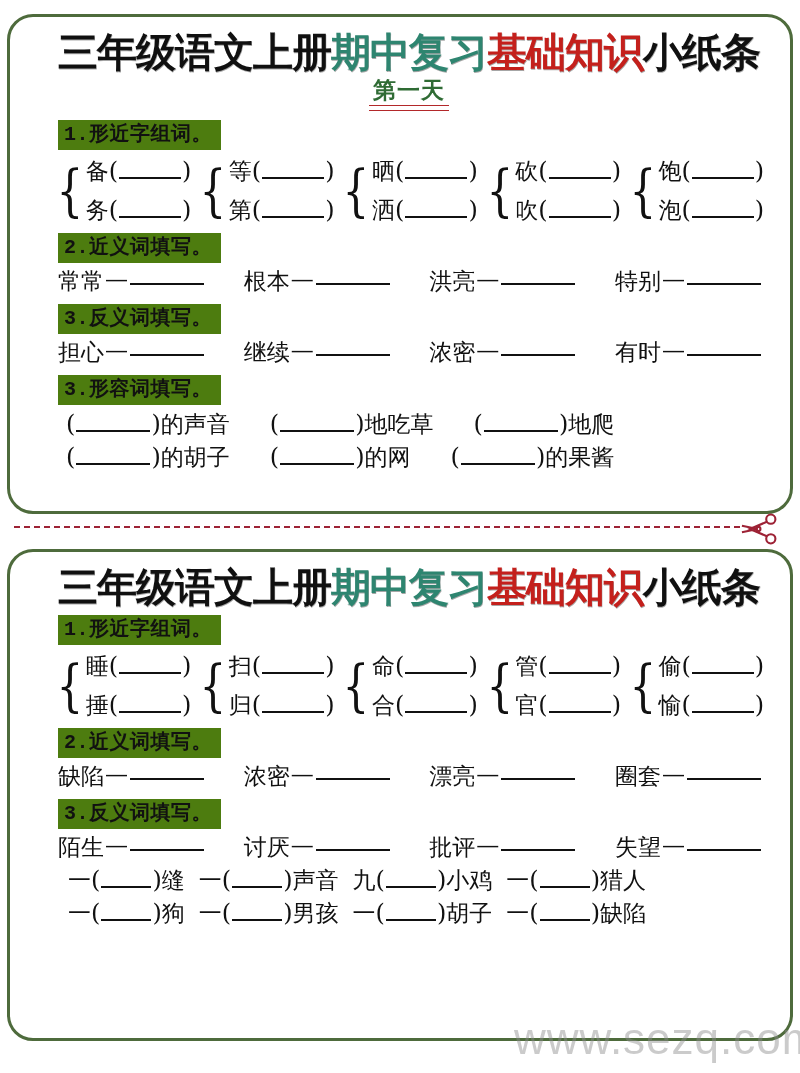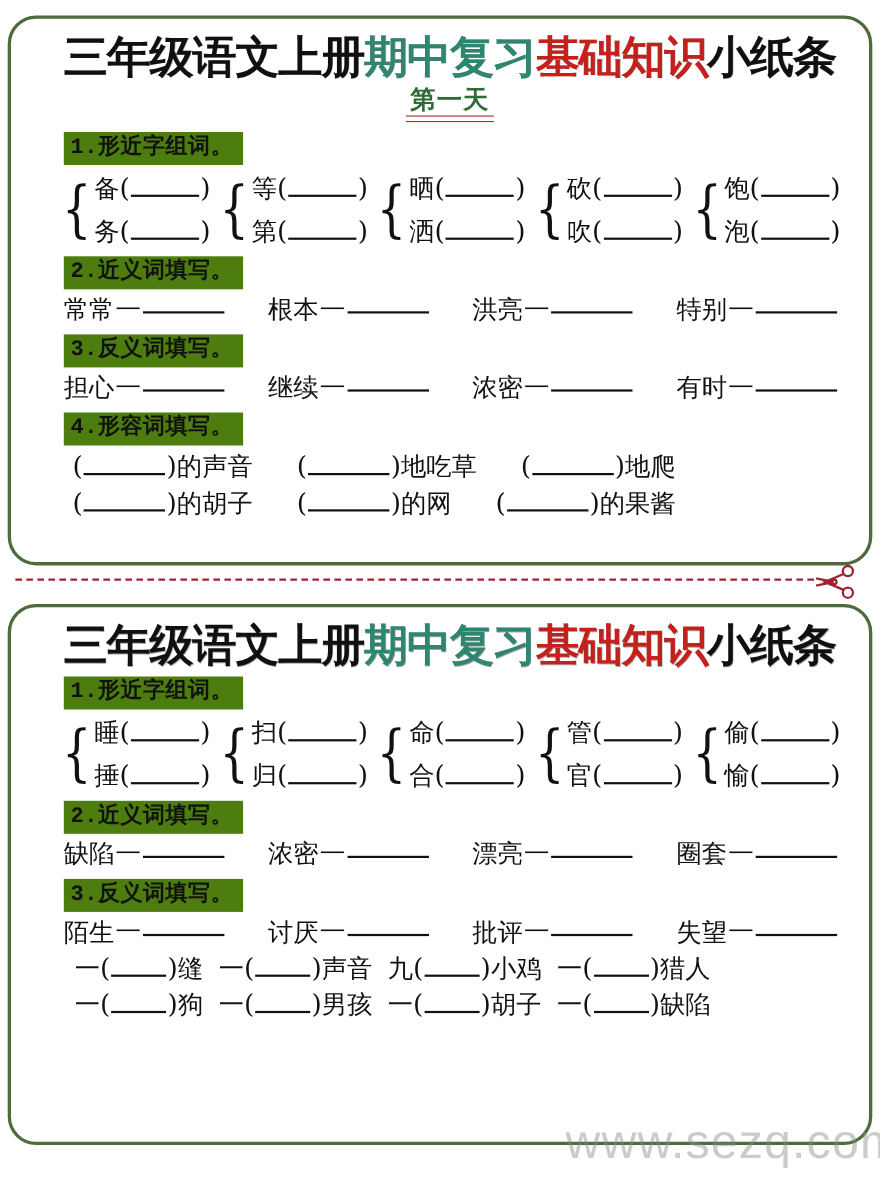--- a/index.html
+++ b/index.html
@@ -324,21 +324,21 @@
             <span class="blank b-word"></span>
           </div>
         <div class="word-item">
             <span>有时</span>
             <span class="dash">—</span>
             <span class="blank b-word"></span>
           </div>
       </div>
 
       
-      <div class="sec-label">4.形容词填写。</div>
+      <div class="sec-label">3.形容词填写。</div>
       <div class="fill-row">
         <div class="fill-item">
             <span class="paren">(</span>
             <span class="blank b-adj"></span>
             <span class="paren">)</span>
             <span>的声音</span>
           </div>
         <div class="fill-item">
             <span class="paren">(</span>
             <span class="blank b-adj"></span>

